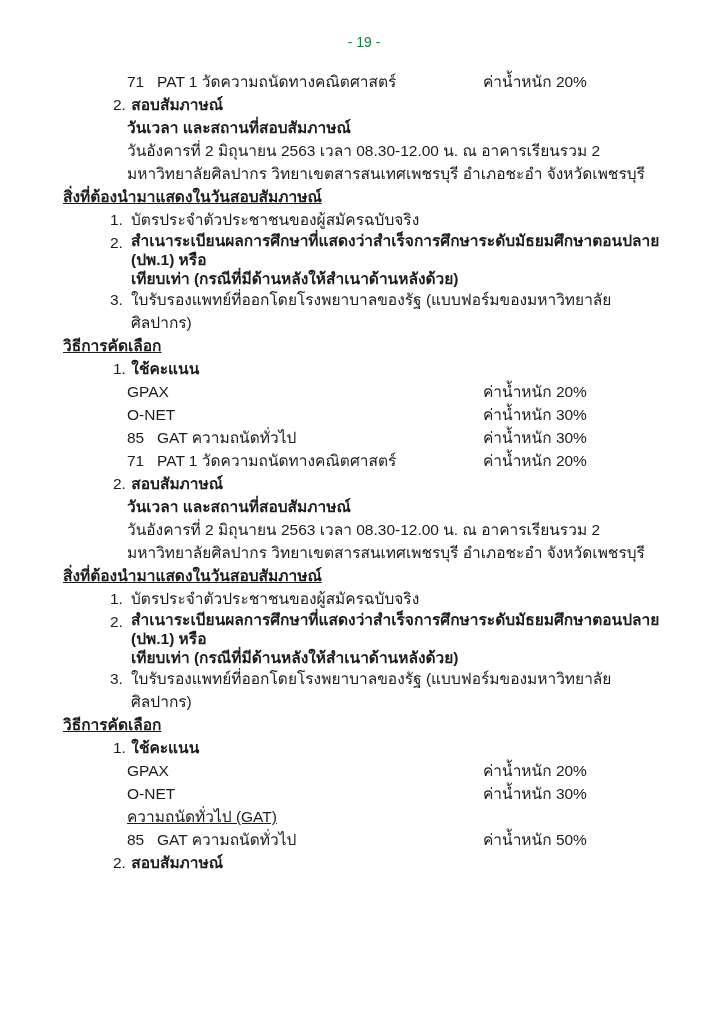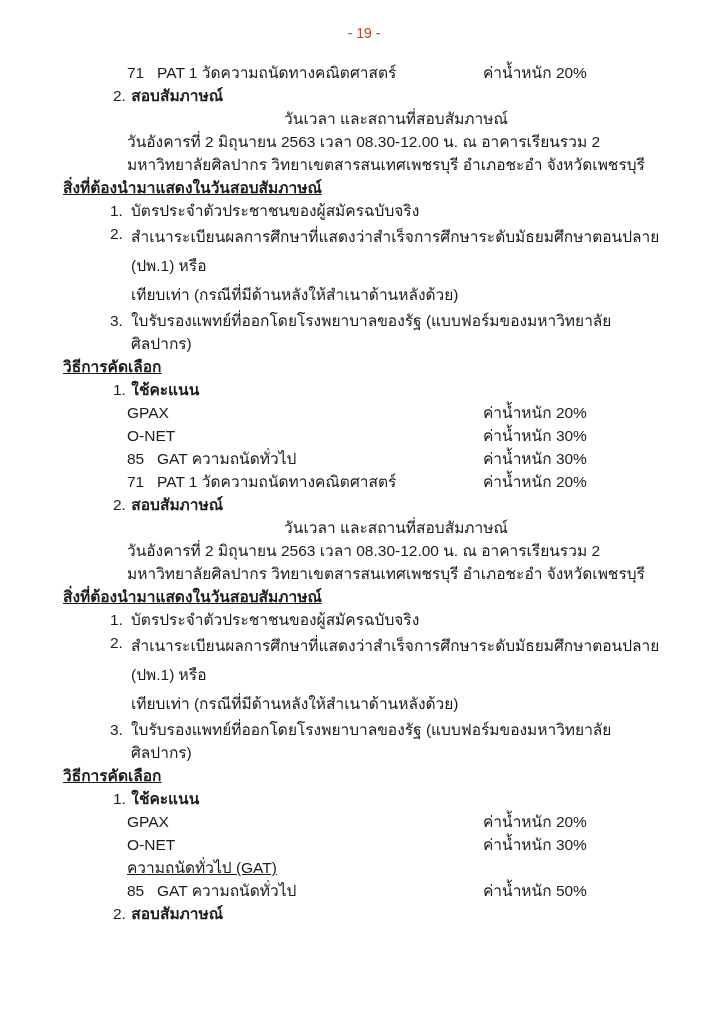--- a/index.html
+++ b/index.html
@@ -6,31 +6,31 @@
   .page{
     position:relative;
     width:728px;height:1030px;
     background:#ffffff;
     font-family:"Liberation Sans","DejaVu Sans",sans-serif;
     font-size:15.5px;
     color:var(--ink,#1c1c1c);
     overflow:hidden;
   }
   .pageno{
-    padding-top:23px;
+    padding-top:32px;
     text-align:center;
     font-size:14px;
     line-height:20px;
-    color:#c2410c;
+    color:#15803d;
   }
   .content{
     padding:18px 63px 0 63px;
   }
-  .ln{line-height:29px;}
-  .b{font-weight:normal;text-align:center;}
+  .ln{line-height:19px;font-weight:bold;}
+  .b{font-weight:bold;}
   .u{text-decoration:underline;}
   .u-head{font-weight:bold;text-decoration:underline;line-height:23px;}
   
   .step{padding-left:50px;line-height:23px;}
   .step .no{display:inline-block;min-width:14px;font-weight:normal;}
   .step .lbl{font-weight:bold;}
   
   .plain{padding-left:64px;line-height:23px;}
   
   .score{display:flex;padding-left:64px;line-height:23px;gap:36px;}

